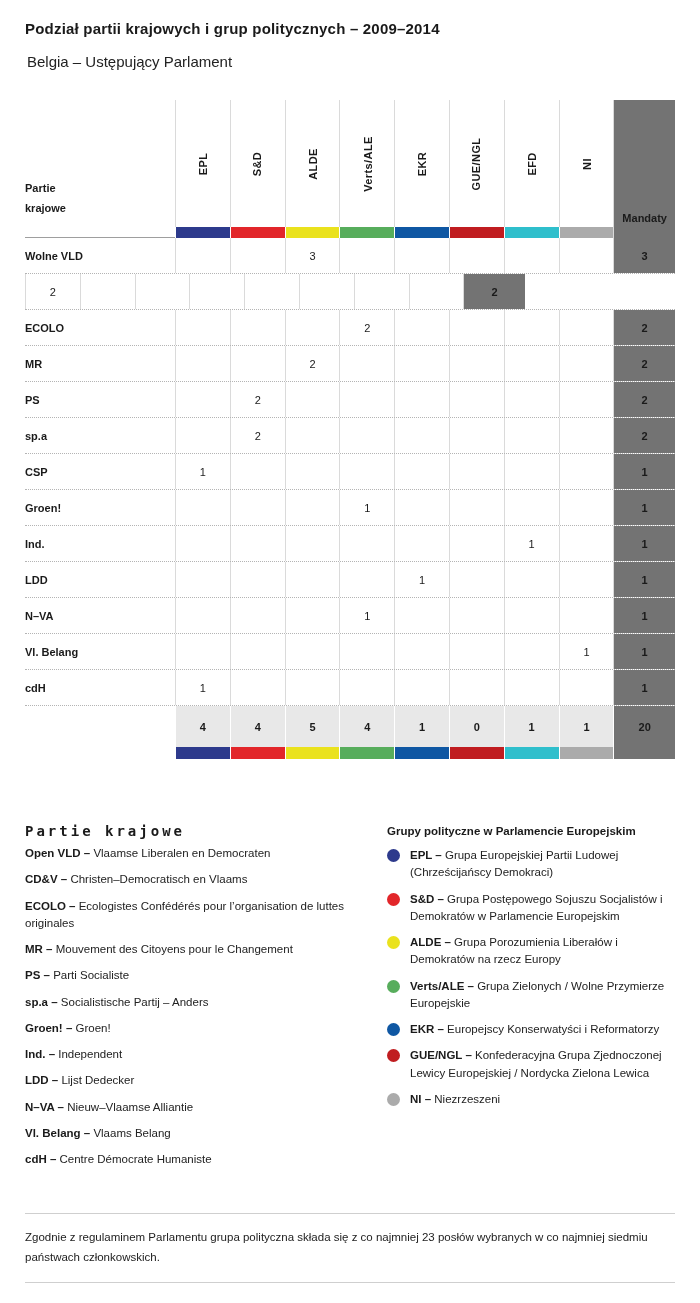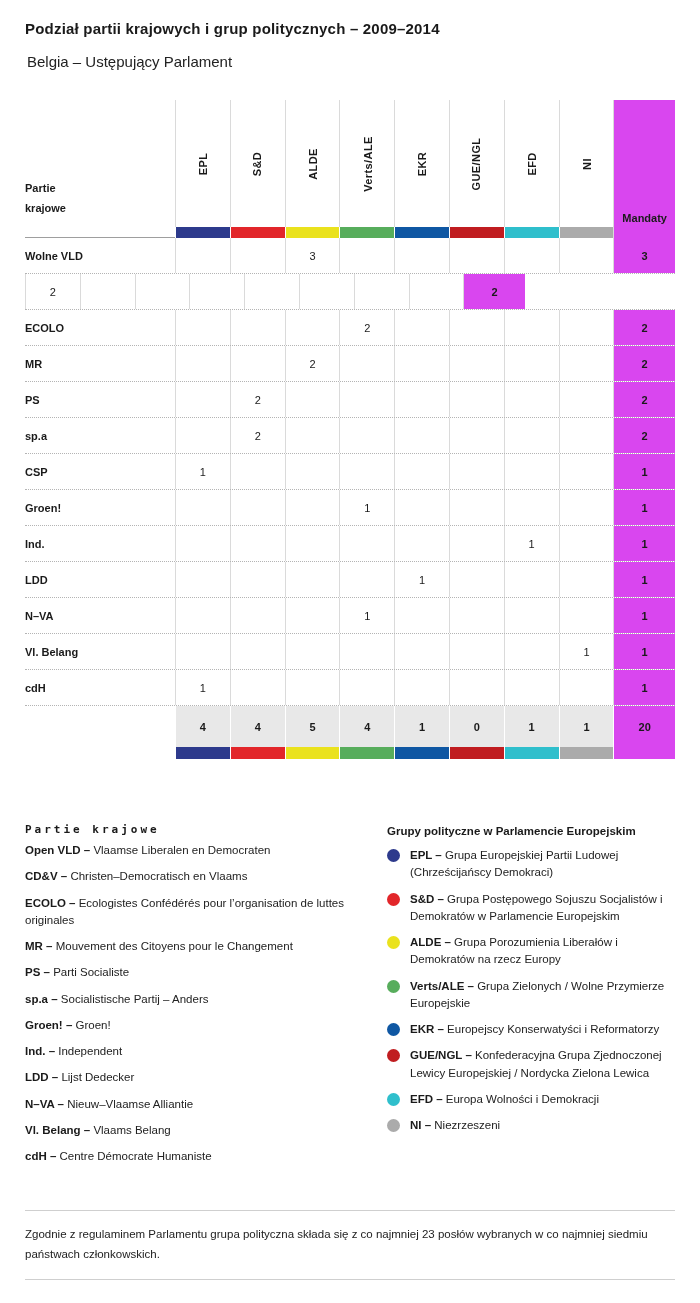--- a/index.html
+++ b/index.html
@@ -9,21 +9,21 @@
   
   .title{font-size:15px;font-weight:bold;margin:20px 0 16px 0;letter-spacing:.2px;}
   .subtitle{font-size:15px;font-weight:normal;margin:11px 0 0 2px;color:#222;}
 
   
   .tbl{margin-top:30px;font-size:11px;}
   .trow{display:flex;}
   .c{box-sizing:border-box;}
   .c-name{width:150px;}
   .c-g{width:54.8px;border-left:1px solid #dadada;}
-  .c-seats{width:61.6px;border-left:1px solid #dadada;background:#d946ef;}
+  .c-seats{width:61.6px;border-left:1px solid #dadada;background:#737373;}
   .hdr{height:127px;}
   .hdr .c-name{display:flex;align-items:flex-end;padding-bottom:8px;}
   .hdr-name{font-weight:bold;line-height:1.8;font-size:11px;}
   .hdr .c-g{display:flex;align-items:center;justify-content:center;}
   .rot{transform:rotate(-90deg);white-space:nowrap;font-weight:bold;
        letter-spacing:.4px;font-size:11px;}
   .hdr .c-seats{display:flex;align-items:flex-end;justify-content:center;
        padding-bottom:3px;font-weight:bold;}
   .barrow{height:11px;}
   .barrow .c-name{border-bottom:1px solid #9e9e9e;}
@@ -37,21 +37,21 @@
   .body-row .c-seats{font-weight:bold;}
   .tot-row{height:41px;font-weight:bold;}
   .tot-row .c-g{background:#e8e8e8;border-left:1px solid #fff;}
   .tot-row .c-seats{border-left:1px solid #fff;}
 
   
   .legends{display:flex;margin-top:64px;}
   .leg-left{width:340px;flex:0 0 340px;}
   .leg-right{flex:1;padding-left:22px;}
   .leg-left h3{font-family:"DejaVu Sans Mono","Liberation Mono",monospace;
-    font-size:11px;letter-spacing:3px;margin:0 0 6px 0;font-weight:bold;}
+    font-size:14px;letter-spacing:3px;margin:0 0 6px 0;font-weight:bold;}
   .leg-right h3{font-size:11.5px;margin:2px 0 10px 0;font-weight:bold;}
   .leg-left p{margin:0 0 9px 0;font-size:11.5px;line-height:1.5;color:#222;}
   .gitem{display:flex;margin:0 0 9px 0;font-size:11.5px;line-height:1.5;color:#222;}
   .dot{width:13px;height:13px;border-radius:50%;flex:0 0 13px;
        margin:2px 10px 0 0;}
   .abbr{font-weight:bold;color:#1a1a1a;}
 
   
   .rule{border:0;border-top:1px solid #cfcfcf;margin:0;}
   .rule1{margin-top:36px;}
@@ -342,24 +342,20 @@
           </div>
           <div class="gitem">
             <div class="dot" style="background: rgb(15, 87, 163);"></div>
             <div class=""><span class="abbr">EKR – </span>Europejscy Konserwatyści i Reformatorzy</div>
           </div>
           <div class="gitem">
             <div class="dot" style="background: rgb(192, 29, 32);"></div>
             <div class=""><span class="abbr">GUE/NGL – </span>Konfederacyjna Grupa Zjednoczonej Lewicy Europejskiej / Nordycka Zielona Lewica</div>
           </div>
           <div class="gitem">
-            <div class="dot" style="background: rgb(47, 191, 204);"></div>
-            <div class=""><span class="abbr">EFD – </span>Europa Wolności i Demokracji</div>
-          </div>
-          <div class="gitem">
             <div class="dot" style="background: rgb(171, 171, 171);"></div>
             <div class=""><span class="abbr">NI – </span>Niezrzeszeni</div>
           </div>
         </div>
     </div>
   </div>
 
   <hr class="rule rule1">
   <p class="footnote">Zgodnie z regulaminem Parlamentu grupa polityczna składa się z co najmniej 23 posłów wybranych w co najmniej siedmiu państwach członkowskich.</p>
   <hr class="rule">

